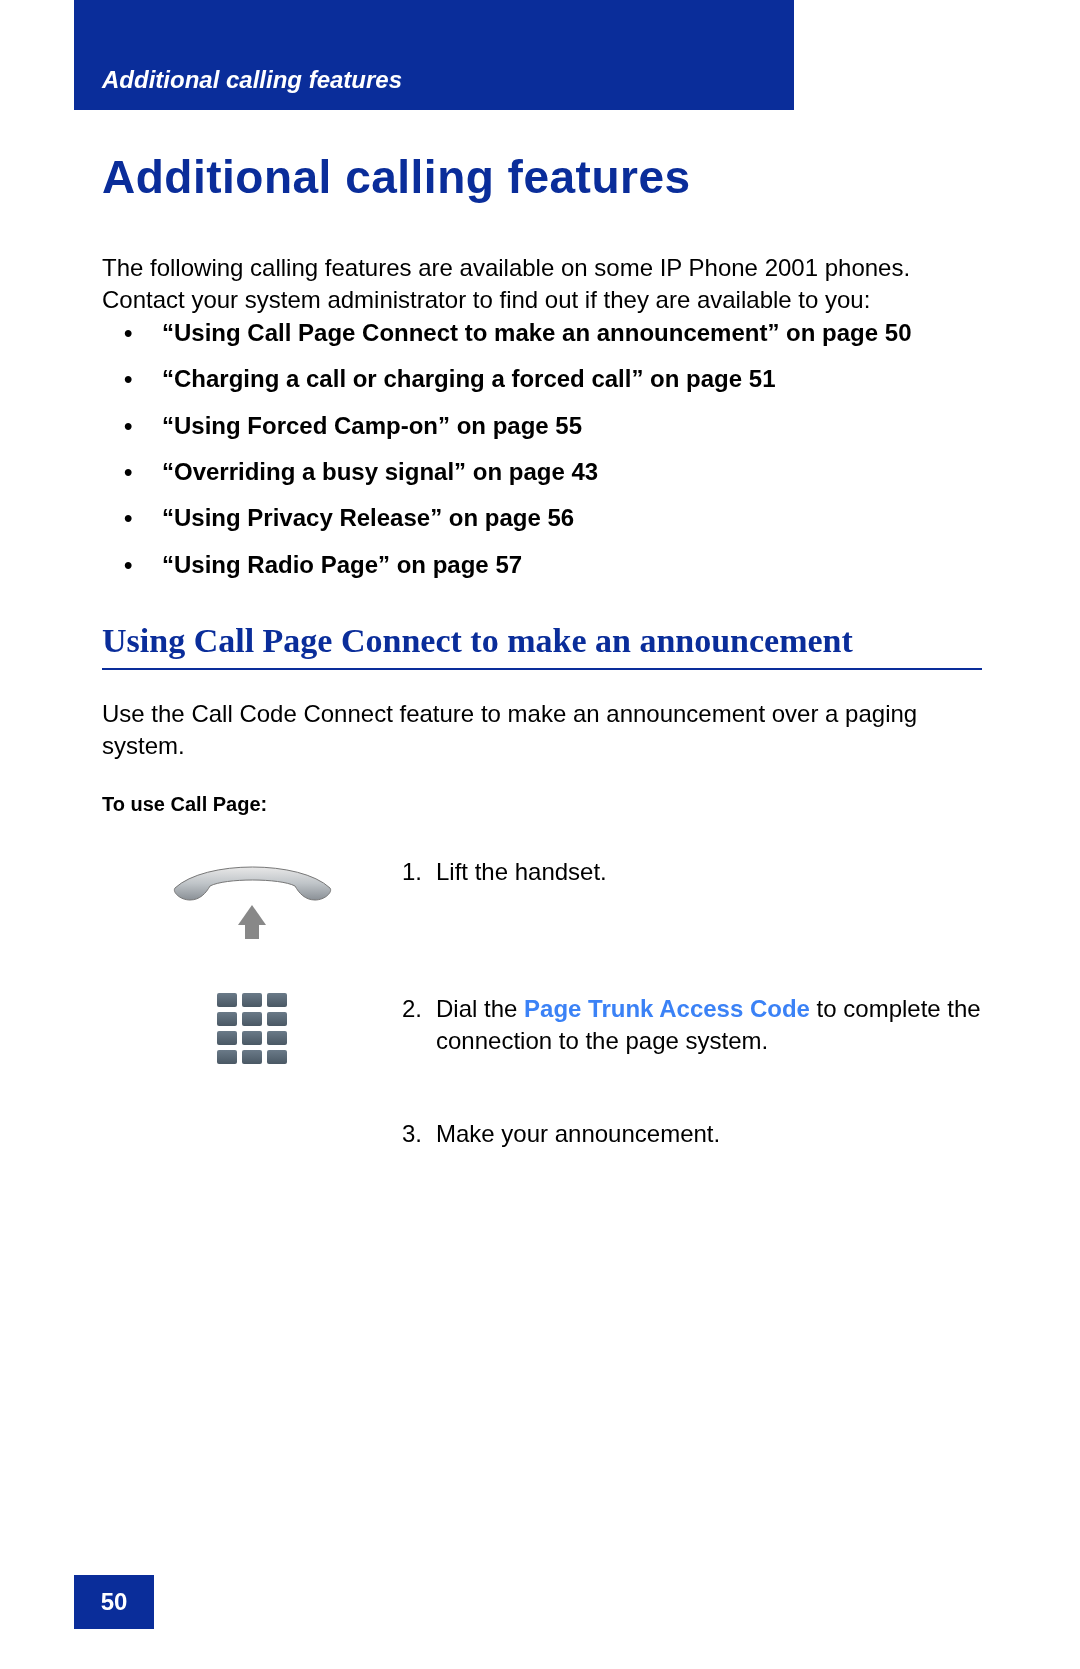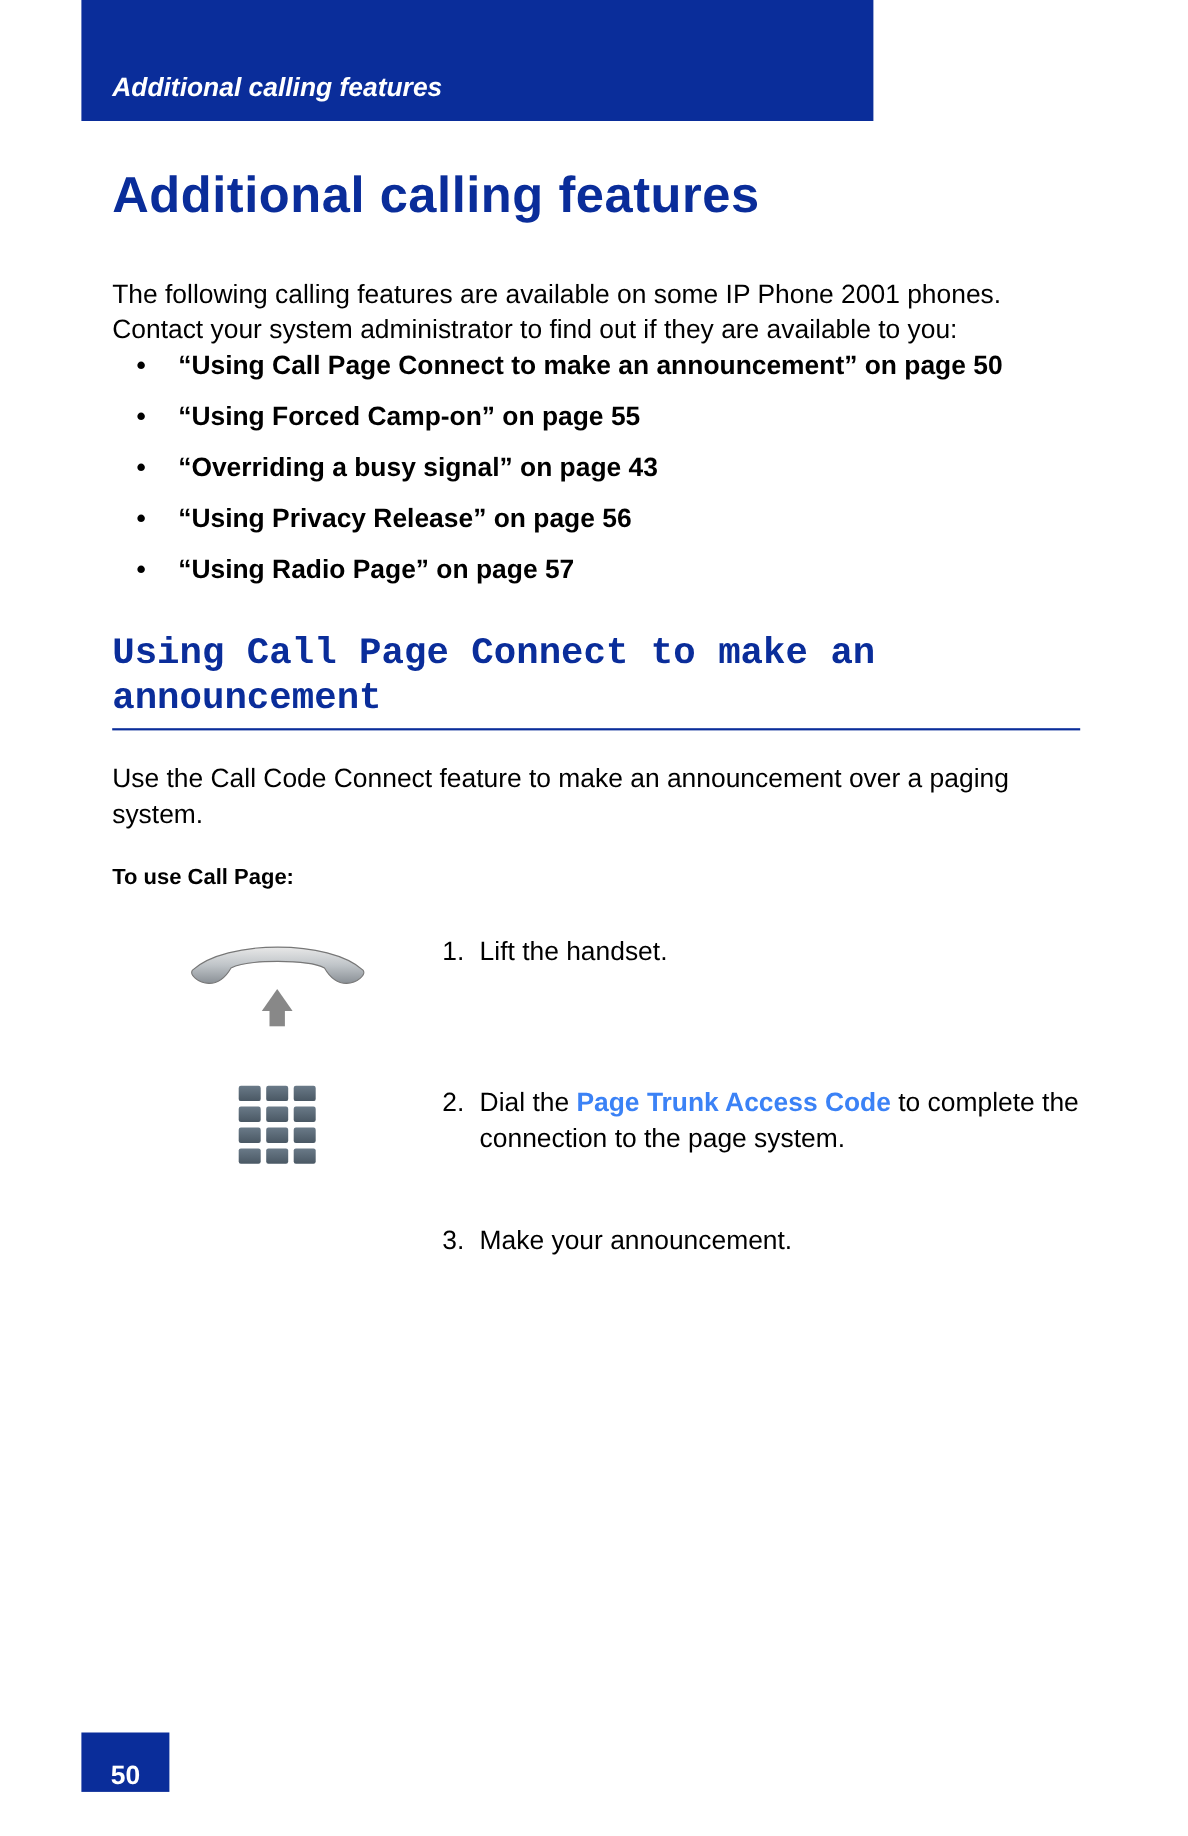--- a/index.html
+++ b/index.html
@@ -63,21 +63,21 @@
     position: absolute;
     left: 22px;
     top: 0;
     font-size: 24px;
   }
   h2.sub-title {
     color: #0a2d9a;
     font-size: 34px;
     font-weight: 900;
     line-height: 1.2;
-    font-family: Liberation Mono, monospace;
+    font-family: Liberation Serif, serif;
     padding-bottom: 6px;
     border-bottom: 2px solid #0a2d9a;
     margin-bottom: 28px;
   }
   p.section-intro {
     font-size: 24px;
     line-height: 1.35;
     margin-bottom: 30px;
   }
   p.instructions-label {
@@ -150,39 +150,40 @@
     position: absolute;
     left: 74px;
     bottom: 40px;
     width: 80px;
     height: 54px;
     background: #0a2d9a;
     color: #fff;
     font-weight: bold;
     font-size: 24px;
     display: flex;
-    align-items: flex-end;
+    align-items: center;
     justify-content: center;
   }
 </style>
 </head>
 <body>
 
 <div class="header-bar">
   <span>Additional calling features</span>
 </div>
 
 <div class="content">
 
   <h1 class="main-title">Additional calling features</h1>
 
   <p class="intro">The following calling features are available on some IP Phone 2001 phones. Contact your system administrator to find out if they are available to you:</p>
 
   <ul class="features">
     <li>“Using Call Page Connect to make an announcement” on page 50</li>
+    <li>“Charging a call or charging a forced call” on page 51</li>
     <li>“Using Forced Camp-on” on page 55</li>
     <li>“Overriding a busy signal” on page 43</li>
     <li>“Using Privacy Release” on page 56</li>
     <li>“Using Radio Page” on page 57</li>
   </ul>
 
   <h2 class="sub-title">Using Call Page Connect to make an announcement</h2>
 
   <p class="section-intro">Use the Call Code Connect feature to make an announcement over a paging system.</p>
 

